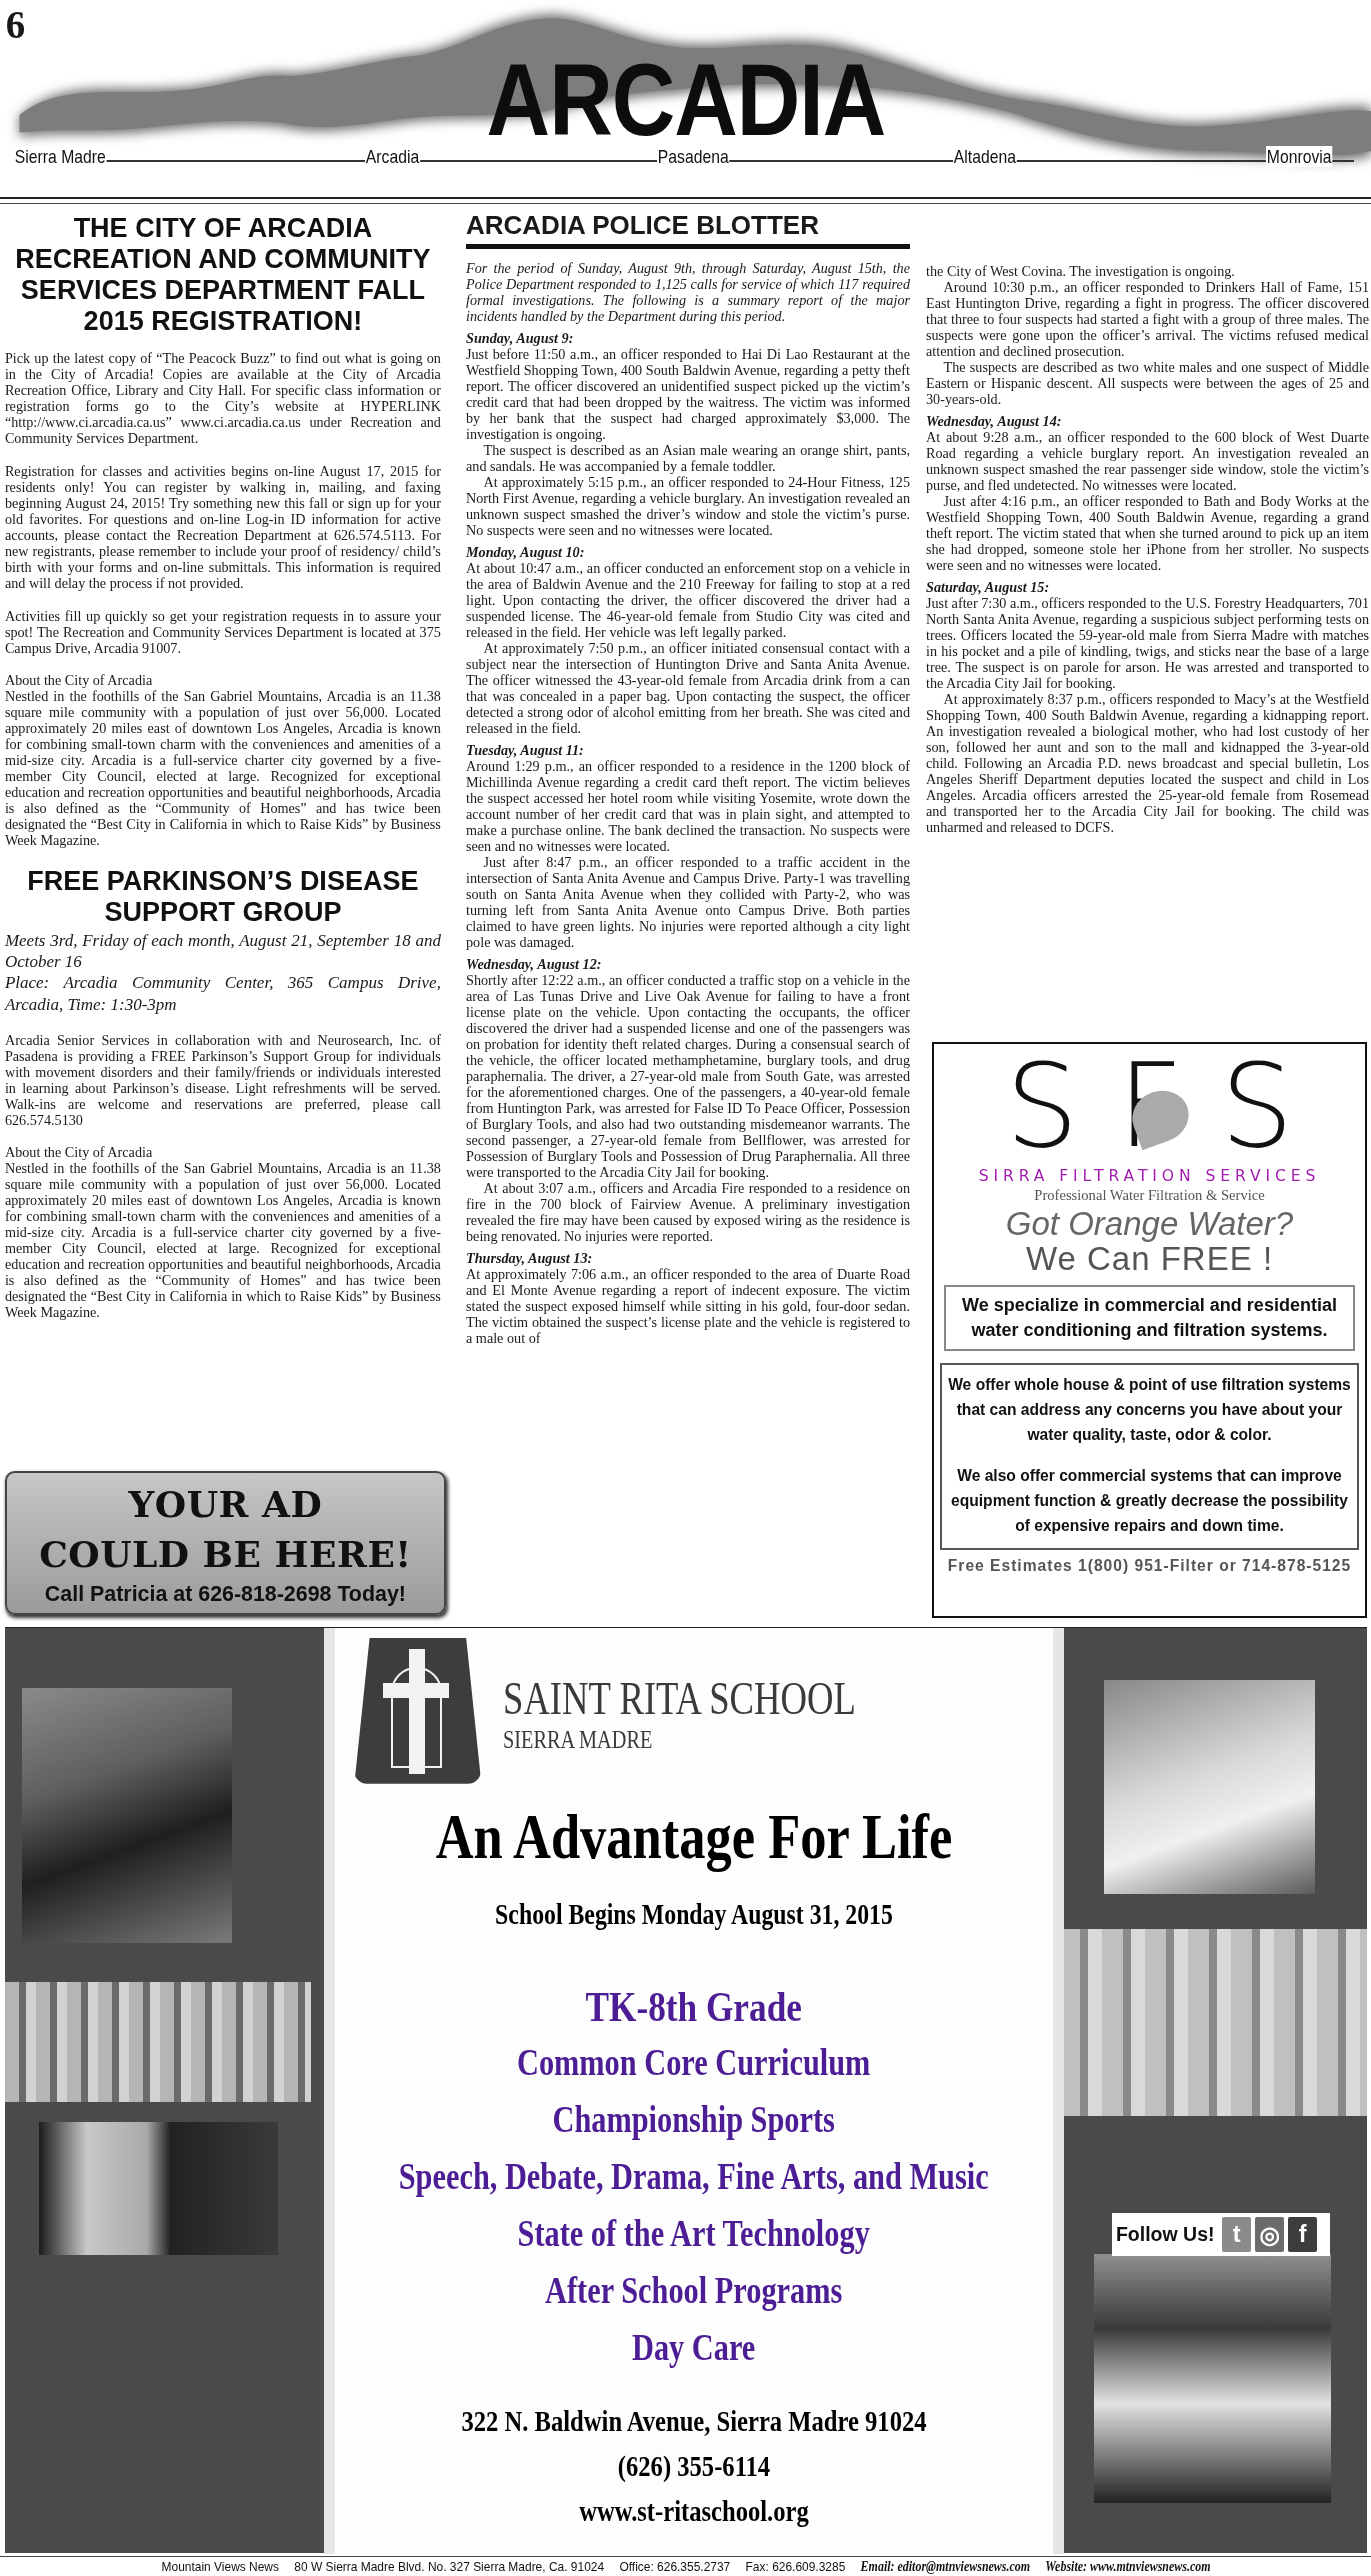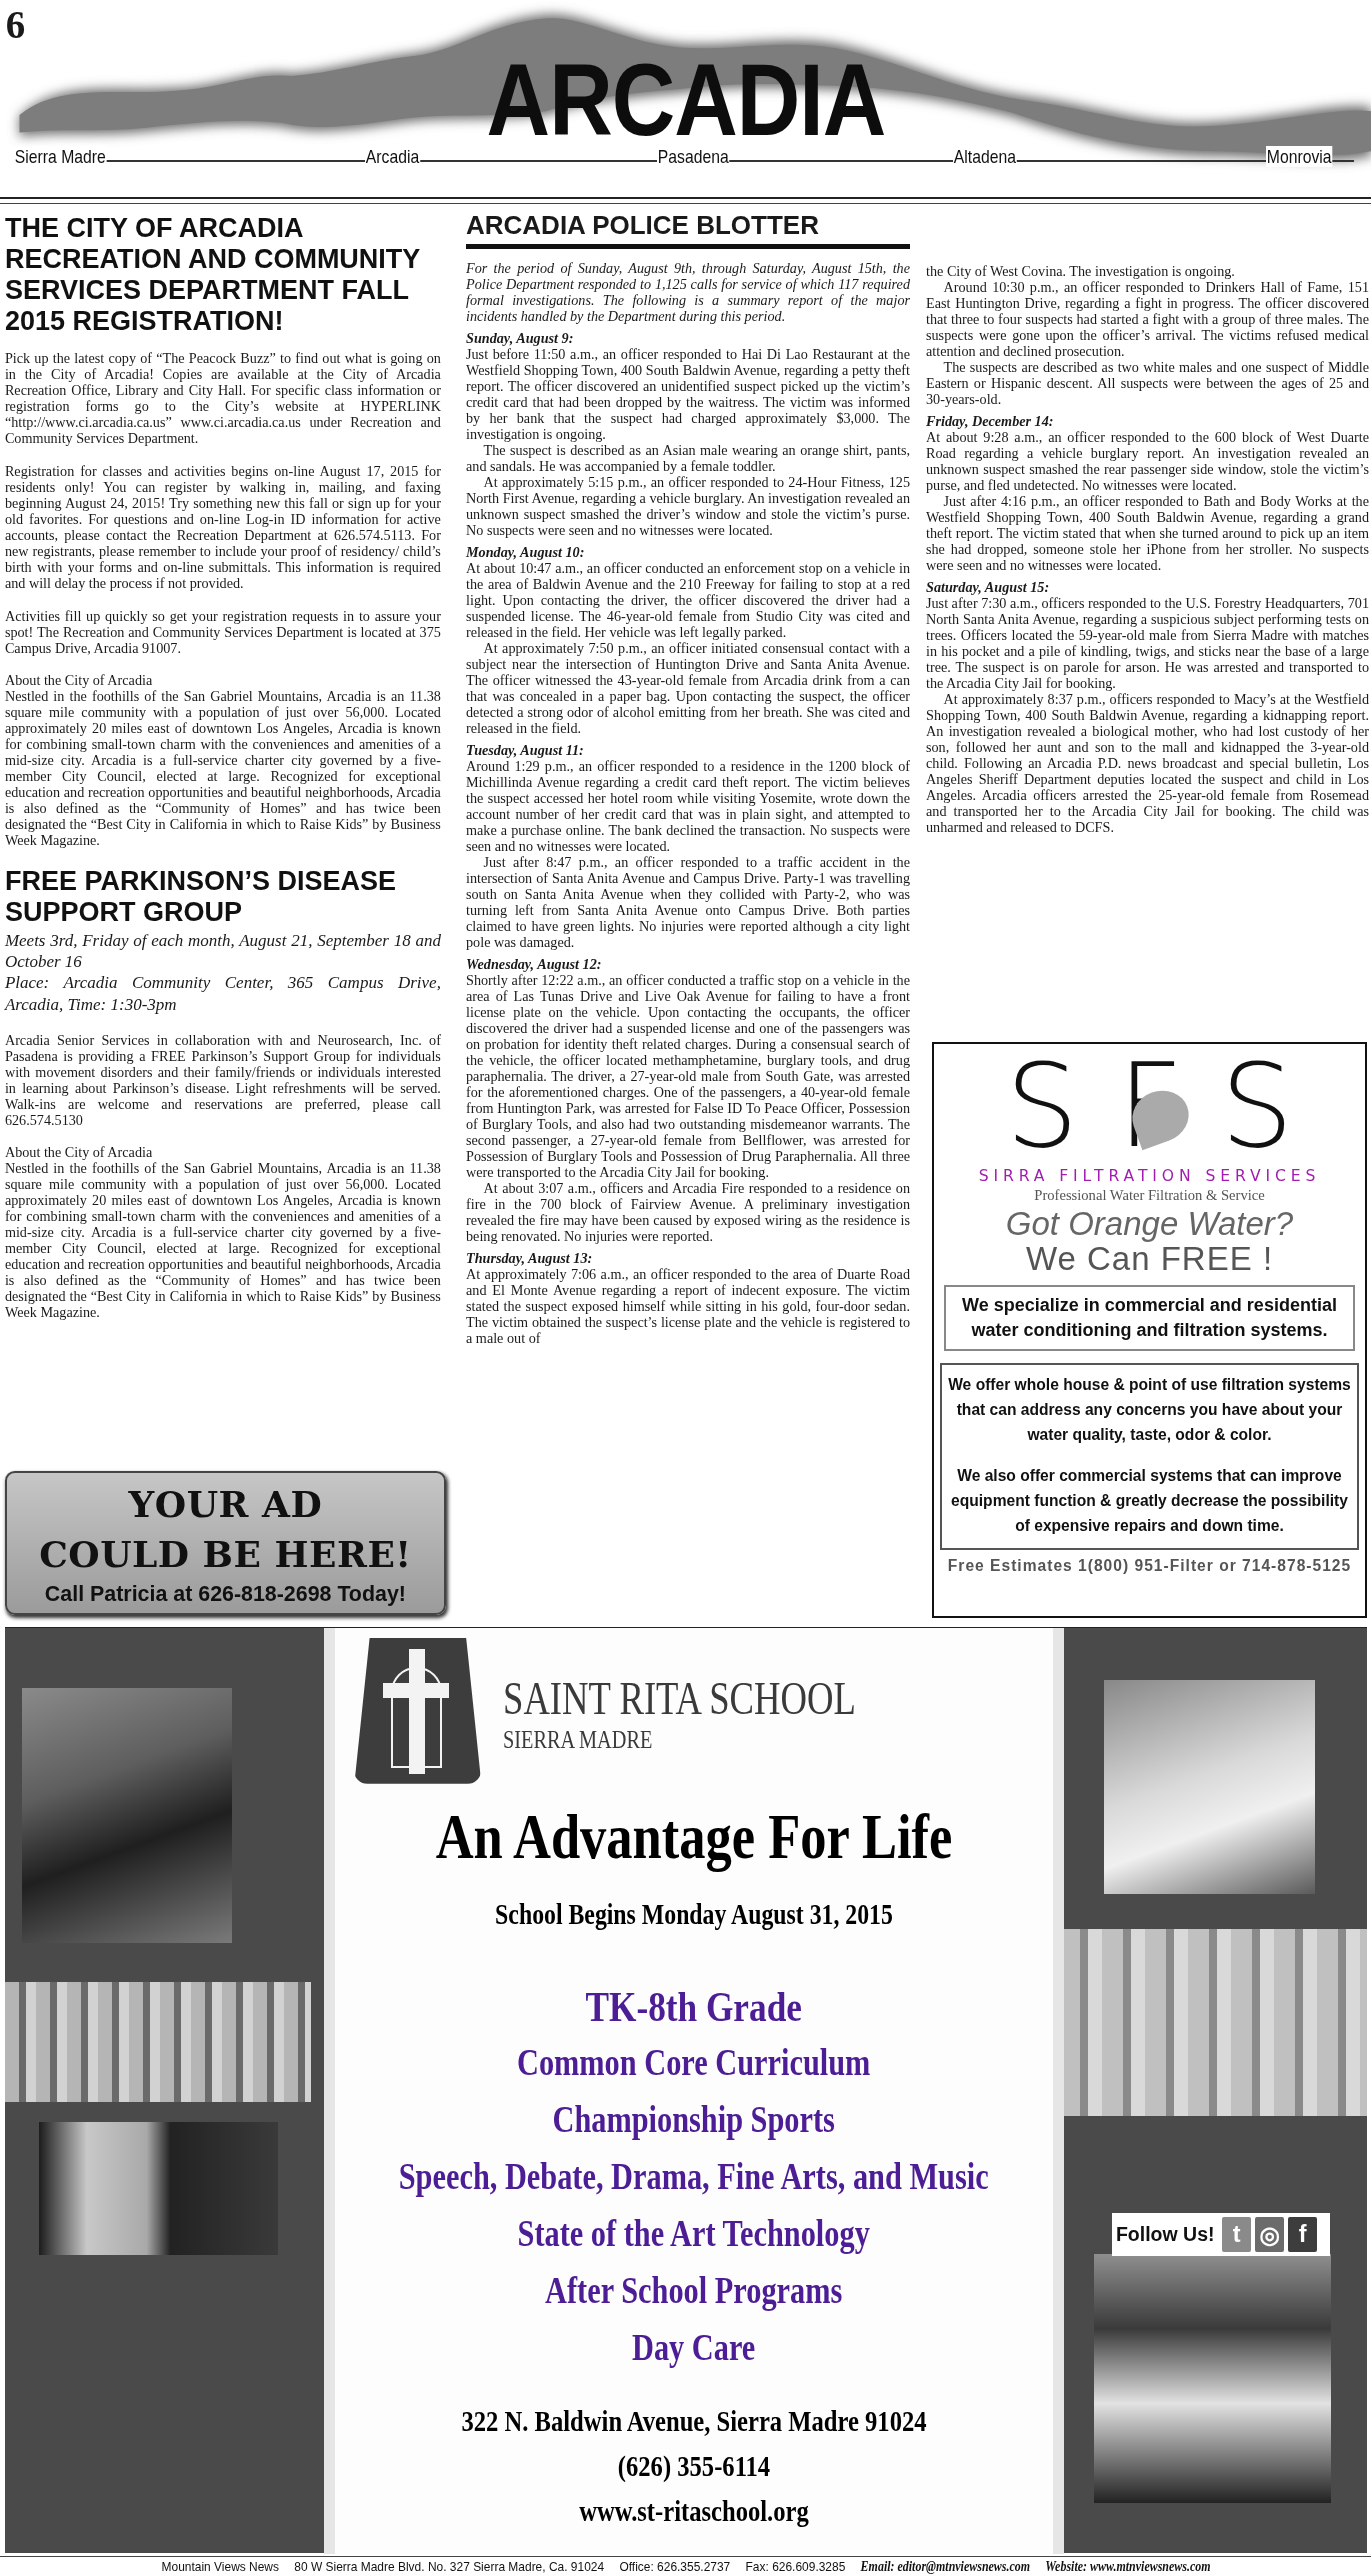--- a/index.html
+++ b/index.html
@@ -15,21 +15,21 @@
   .city-line .rule { position: absolute; left: 0; right: 0; top: 13.6px; border-top: 2.9px solid #333; }
   .city { position: absolute; top: 0; background: transparent; font-family: "Liberation Sans", sans-serif; font-size: 18.5px; color: #111; transform: scaleX(0.85); transform-origin: left; }
   .city span { background: #fff; padding: 0 1px; }
   .top-rule { position: absolute; left: 0; top: 197px; width: 1372px; height: 6.8px; border-top: 2.9px solid #222; border-bottom: 1.9px solid #444; }
 
   
   .col { position: absolute; top: 209px; font-size: 14.2px; line-height: 16px; text-align: justify; }
   .col-left { left: 4.9px; width: 436px; }
   .col-mid { left: 466px; width: 444px; }
   .col-right { left: 926px; width: 443px; top: 263px; }
-  .head-sans { font-family: "Liberation Sans", "DejaVu Sans", sans-serif; font-weight: bold; text-align: left; color: #111; }
+  .head-sans { font-family: "Liberation Sans", "DejaVu Sans", sans-serif; font-weight: bold; text-align: center; color: #111; }
   .h-rec { font-size: 27px; line-height: 31px; margin-top: 3.9px; margin-bottom: 13.6px; }
   .h-park { font-size: 27px; line-height: 31px; margin-top: 17.5px; margin-bottom: 1.9px; }
   p { margin: 0; }
   .gap { margin-top: 16.6px; }
   .ital { font-style: italic; }
   .park-meta { font-style: italic; font-size: 17px; line-height: 21.4px; text-align: justify; }
   .blotter-title { font-family: "Liberation Sans", sans-serif; font-weight: bold; font-size: 26px; line-height: 29px; text-align: left; padding-top: 1.9px; padding-bottom: 3.9px; border-bottom: 5.8px solid #111; margin-bottom: 11.7px; }
   .day { font-weight: bold; font-style: italic; margin-top: 6px; }
   .ind { text-indent: 17.5px; }
 
@@ -162,21 +162,21 @@
 
   <div class="day">Thursday, August 13:</div>
   <p>At approximately 7:06 a.m., an officer responded to the area of Duarte Road and El Monte Avenue regarding a report of indecent exposure. The victim stated the suspect exposed himself while sitting in his gold, four-door sedan. The victim obtained the suspect’s license plate and the vehicle is registered to a male out of</p>
 </div>
 
 <div class="col col-right">
   <p>the City of West Covina. The investigation is ongoing.</p>
   <p class="ind">Around 10:30 p.m., an officer responded to Drinkers Hall of Fame, 151 East Huntington Drive, regarding a fight in progress. The officer discovered that three to four suspects had started a fight with a group of three males. The suspects were gone upon the officer’s arrival. The victims refused medical attention and declined prosecution.</p>
   <p class="ind">The suspects are described as two white males and one suspect of Middle Eastern or Hispanic descent. All suspects were between the ages of 25 and 30-years-old.</p>
 
-  <div class="day">Friday, December 14:</div>
+  <div class="day">Wednesday, August 14:</div>
   <p>At about 9:28 a.m., an officer responded to the 600 block of West Duarte Road regarding a vehicle burglary report. An investigation revealed an unknown suspect smashed the rear passenger side window, stole the victim’s purse, and fled undetected. No witnesses were located.</p>
   <p class="ind">Just after 4:16 p.m., an officer responded to Bath and Body Works at the Westfield Shopping Town, 400 South Baldwin Avenue, regarding a grand theft report. The victim stated that when she turned around to pick up an item she had dropped, someone stole her iPhone from her stroller. No suspects were seen and no witnesses were located.</p>
 
   <div class="day">Saturday, August 15:</div>
   <p>Just after 7:30 a.m., officers responded to the U.S. Forestry Headquarters, 701 North Santa Anita Avenue, regarding a suspicious subject performing tests on trees. Officers located the 59-year-old male from Sierra Madre with matches in his pocket and a pile of kindling, twigs, and sticks near the base of a large tree. The suspect is on parole for arson. He was arrested and transported to the Arcadia City Jail for booking.</p>
   <p class="ind">At approximately 8:37 p.m., officers responded to Macy’s at the Westfield Shopping Town, 400 South Baldwin Avenue, regarding a kidnapping report. An investigation revealed a biological mother, who had lost custody of her son, followed her aunt and son to the mall and kidnapped the 3-year-old child. Following an Arcadia P.D. news broadcast and special bulletin, Los Angeles Sheriff Department deputies located the suspect and child in Los Angeles. Arcadia officers arrested the 25-year-old female from Rosemead and transported her to the Arcadia City Jail for booking. The child was unharmed and released to DCFS.</p>
 </div>
 
 <div class="sfs">
   <div class="sfs-logo">

